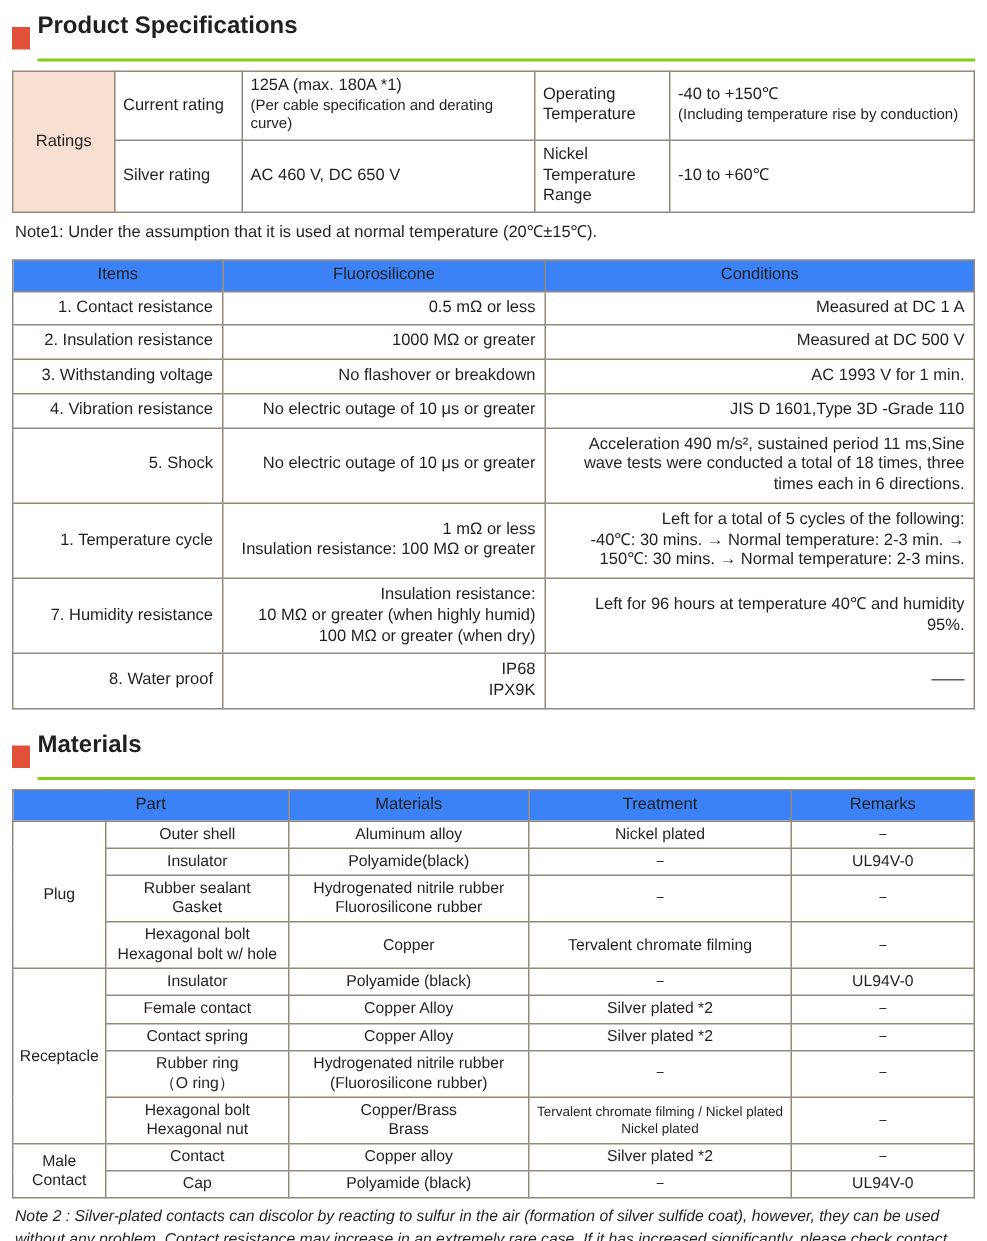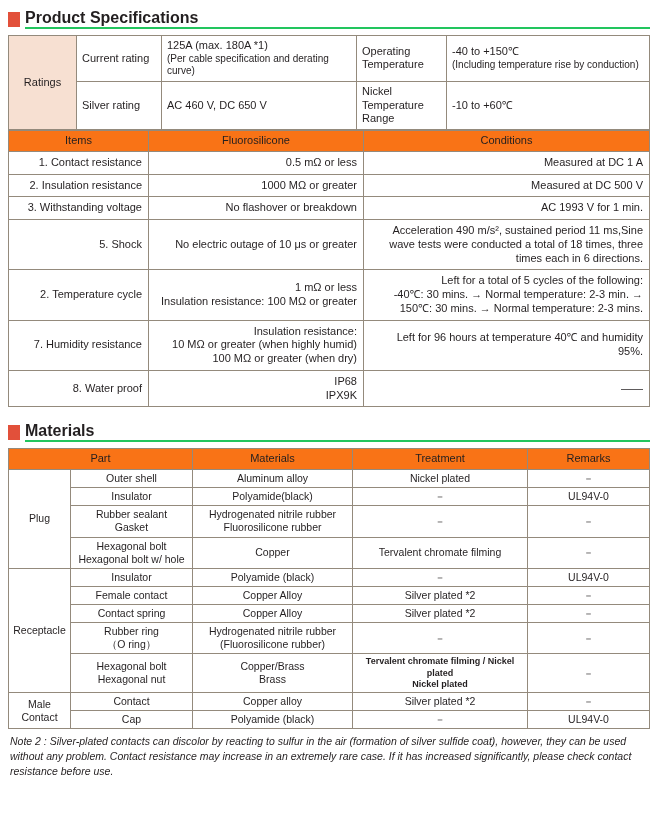--- a/index.html
+++ b/index.html
@@ -16,36 +16,36 @@
   .section-head{
     display:flex;
     align-items:center;
     margin:4px 0 6px 0;
   }
   .section-head .bar{
     width:12px;height:15px;background:#e2503a;margin-right:5px;flex:0 0 auto;
   }
   .section-head .title{
     font-size:16px;font-weight:bold;color:#231f20;letter-spacing:0px;
-    border-bottom:2px solid #22c55e;padding-bottom:1px;line-height:16px;
+    border-bottom:2px solid #84cc16;padding-bottom:13px;line-height:16px;
     flex:1 1 auto;
   }
 
   
   table{border-collapse:collapse;width:100%;table-layout:fixed;}
   td,th{
     border:1px solid #948a7c;
     padding:3px 5px;
     vertical-align:middle;
     font-weight:normal;
     font-size:11px;
     line-height:1.25;
     color:#231f20;
   }
-  .hdr{background:#f97316;text-align:center;}
+  .hdr{background:#3b82f6;text-align:center;}
   .ratings-label{background:#f7e0d2;text-align:center;margin-top:40px;}
   .c{text-align:center;}
   .l{text-align:left;}
   .note{
     font-size:11px;margin:6px 0 10px 2px;color:#231f20;line-height:1.35;
   }
   .small{font-size:10px;}
 
   
   .t-spec col.c1{width:68px;}
@@ -108,20 +108,21 @@
         <td class="l">AC 460 V, DC 650 V</td>
         <td class="l">
           <div>Nickel</div>
           <div>Temperature Range</div>
         </td>
         <td class="l">-10 to +60℃</td>
       </tr>
     </tbody>
   </table>
 
+  <div class="note">Note1: Under the assumption that it is used at normal temperature (20℃±15℃).</div>
 
   <table class="t-items">
     <colgroup>
         <col class="c1">
         <col class="c2">
         <col class="c3">
       </colgroup>
     <thead>
       <tr>
         <th class="hdr">Items</th>
@@ -139,26 +140,31 @@
         <td class="l">2. Insulation resistance</td>
         <td class="l">1000 MΩ or greater</td>
         <td class="l">Measured at DC 500 V</td>
       </tr>
       <tr>
         <td class="l">3. Withstanding voltage</td>
         <td class="l">No flashover or breakdown</td>
         <td class="l">AC 1993 V for 1 min.</td>
       </tr>
       <tr>
+        <td class="l">4. Vibration resistance</td>
+        <td class="l">No electric outage of 10 μs or greater</td>
+        <td class="l">JIS D 1601,Type 3D -Grade 110</td>
+      </tr>
+      <tr>
         <td class="l">5. Shock</td>
         <td class="l">No electric outage of 10 μs or greater</td>
         <td class="l" style="white-space:pre-line">Acceleration 490 m/s², sustained period 11 ms,Sine wave tests were conducted a total of 18 times, three times each in 6 directions.</td>
       </tr>
       <tr>
-        <td class="l">2. Temperature cycle</td>
+        <td class="l">1. Temperature cycle</td>
         <td class="l" style="white-space:pre-line">1 mΩ or less
 Insulation resistance: 100 MΩ or greater</td>
         <td class="l" style="white-space:pre-line">Left for a total of 5 cycles of the following:
 -40℃: 30 mins. → Normal temperature: 2-3 min. → 150℃: 30 mins. → Normal temperature: 2-3 mins.</td>
       </tr>
       <tr>
         <td class="l">7. Humidity resistance</td>
         <td class="l" style="white-space:pre-line">Insulation resistance:
 10 MΩ or greater (when highly humid)
 100 MΩ or greater (when dry)</td>
@@ -250,21 +256,21 @@
         <td class="c" style="white-space:pre-line">Hydrogenated nitrile rubber
 (Fluorosilicone rubber)</td>
         <td class="c">－</td>
         <td class="c">－</td>
       </tr>
       <tr>
         <td class="c" style="white-space:pre-line">Hexagonal bolt
 Hexagonal nut</td>
         <td class="c" style="white-space:pre-line">Copper/Brass
 Brass</td>
-        <td class="c" style="white-space:pre-line;font-size:9px;font-weight:bold;">Tervalent chromate filming / Nickel plated
+        <td class="c" style="white-space:pre-line;font-size:9px;">Tervalent chromate filming / Nickel plated
 Nickel plated</td>
         <td class="c">－</td>
       </tr>
 
       <tr>
         <td class="c" rowspan="2">Male Contact</td>
         <td class="c">Contact</td>
         <td class="c">Copper alloy</td>
         <td class="c">Silver plated *2</td>
         <td class="c">－</td>

